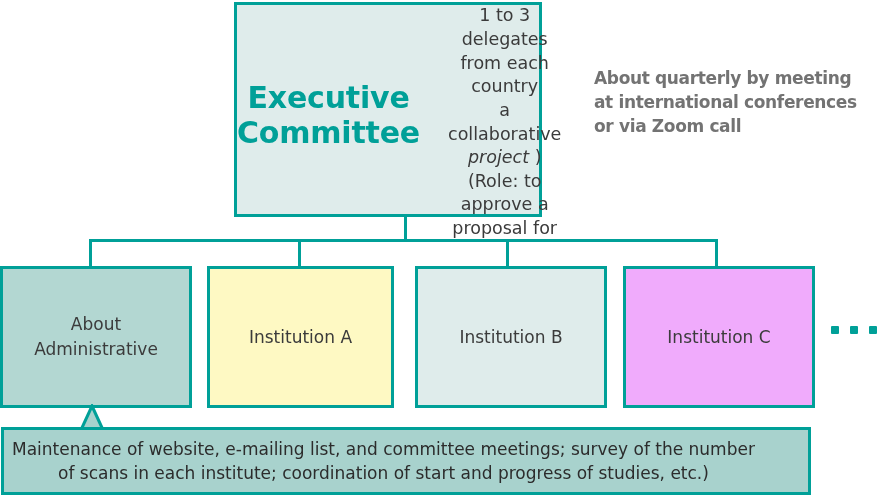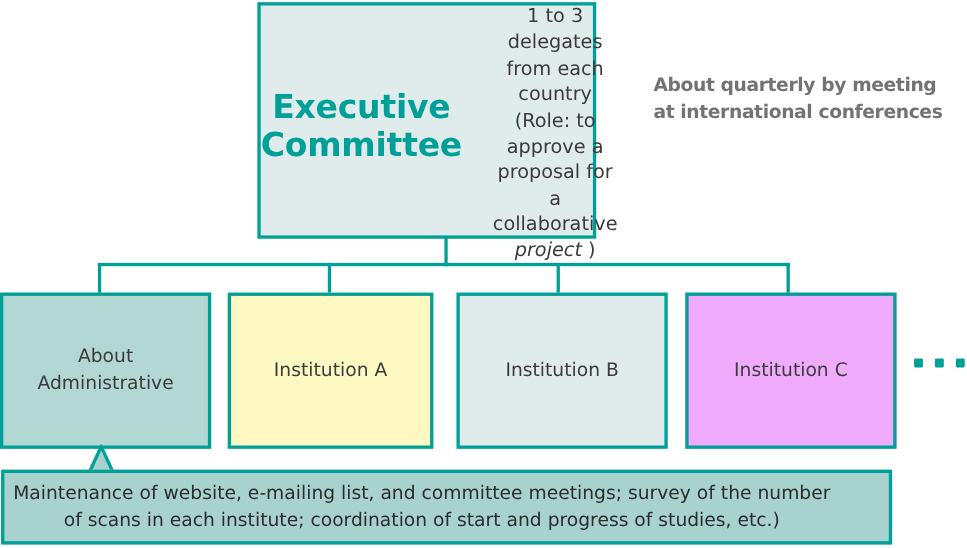--- a/index.html
+++ b/index.html
@@ -173,28 +173,29 @@
 <div id="diagram">
 
   <div class="exec-box">
     <div class="exec-title">
       <div>Executive</div>
       <div>Committee</div>
     </div>
     <div class="exec-body">
       <div>1 to 3 delegates</div>
       <div>from each country</div>
+      <div><span>a collaborative </span><span class="ital">project</span><span> )</span></div>
       <div>(Role: to approve a proposal for</div>
-      <div><span>a collaborative </span><span class="ital">project</span><span> )</span></div>
     </div>
   </div>
 
   <div class="side-note">
     <div>About quarterly by meeting</div>
     <div>at international conferences</div>
+    <div>or via Zoom call</div>
   </div>
 
   <div class="conn conn-stem"></div>
   <div class="conn conn-bus"></div>
   <div class="conn conn-drop drop-1"></div>
   <div class="conn conn-drop drop-2"></div>
   <div class="conn conn-drop drop-3"></div>
   <div class="conn conn-drop drop-4"></div>
 
   <div class="child-box child-utokyo">

